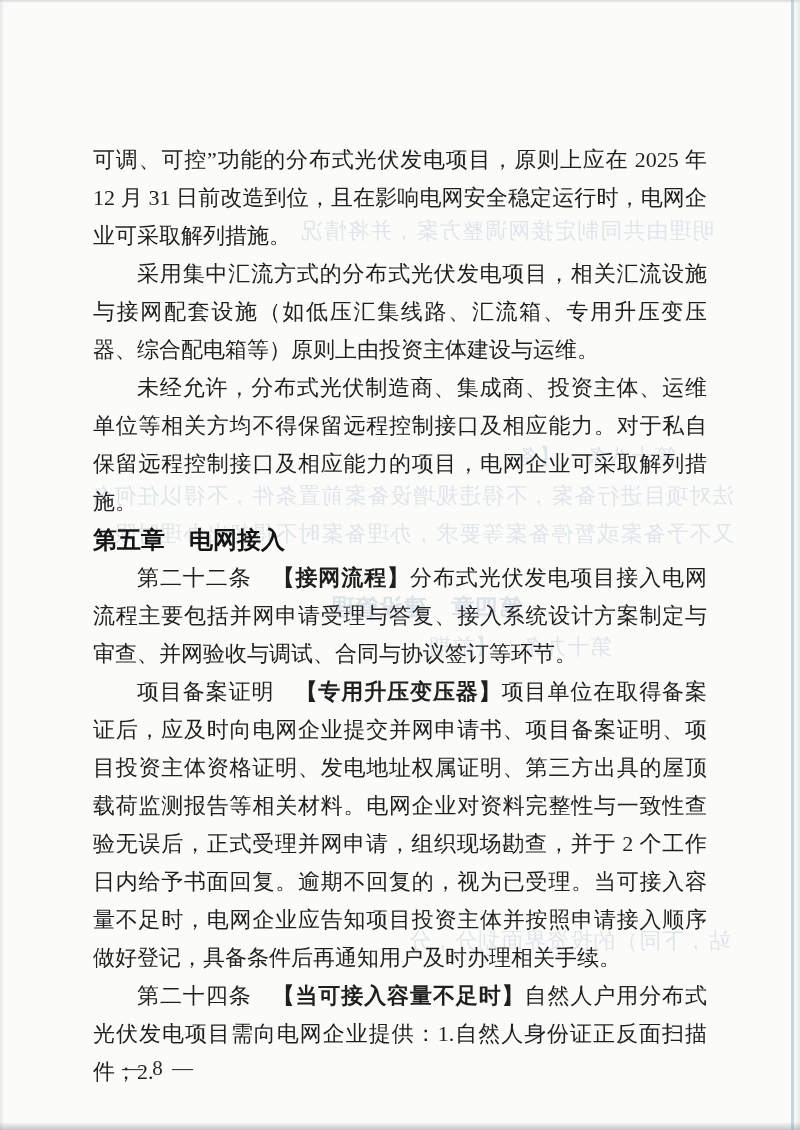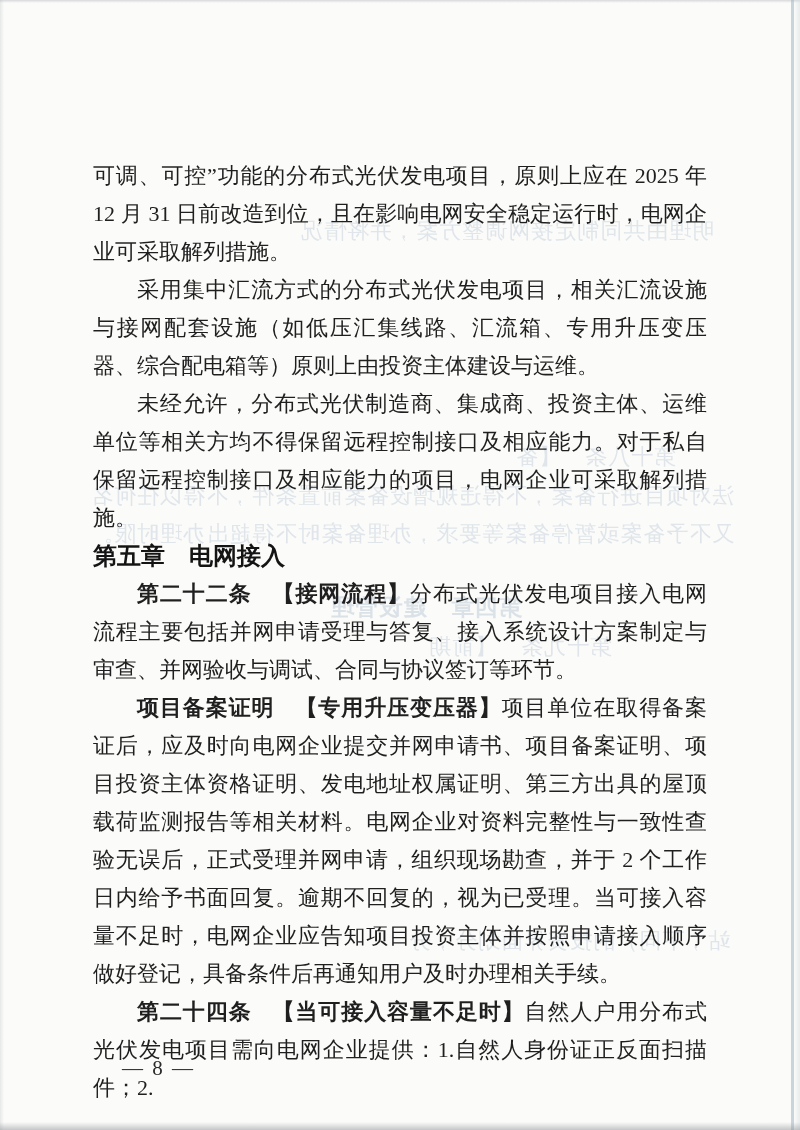--- a/index.html
+++ b/index.html
@@ -42,35 +42,34 @@
 
   
   .doc-body {
     position:absolute;
     left:93px;
     top:141px;
     width:614px;
     font-size:22px;
     line-height:38px;
     text-align:justify;
-    margin-top:16px;
   }
   .doc-body p { margin:0; }
   .para { text-indent:2em; }
   .cont { text-indent:0; }
   .chapter {
     margin:36px 0 2px 0;
     font-size:24px;
     font-weight:700;
     text-indent:0;
     line-height:38px;
     color:#141414;
     font-family:"Liberation Sans","DejaVu Sans",sans-serif;
   }
-  .art-num { font-weight:700; margin-right:.95em; }
+  .art-num { font-weight:400; margin-right:.95em; }
   .art-tag { font-weight:700; }
 
   
   .footer {
     position:absolute;
     left:122px;
     top:1056px;
     font-size:21px;
     color:#2b2b2b;
     letter-spacing:2px;

